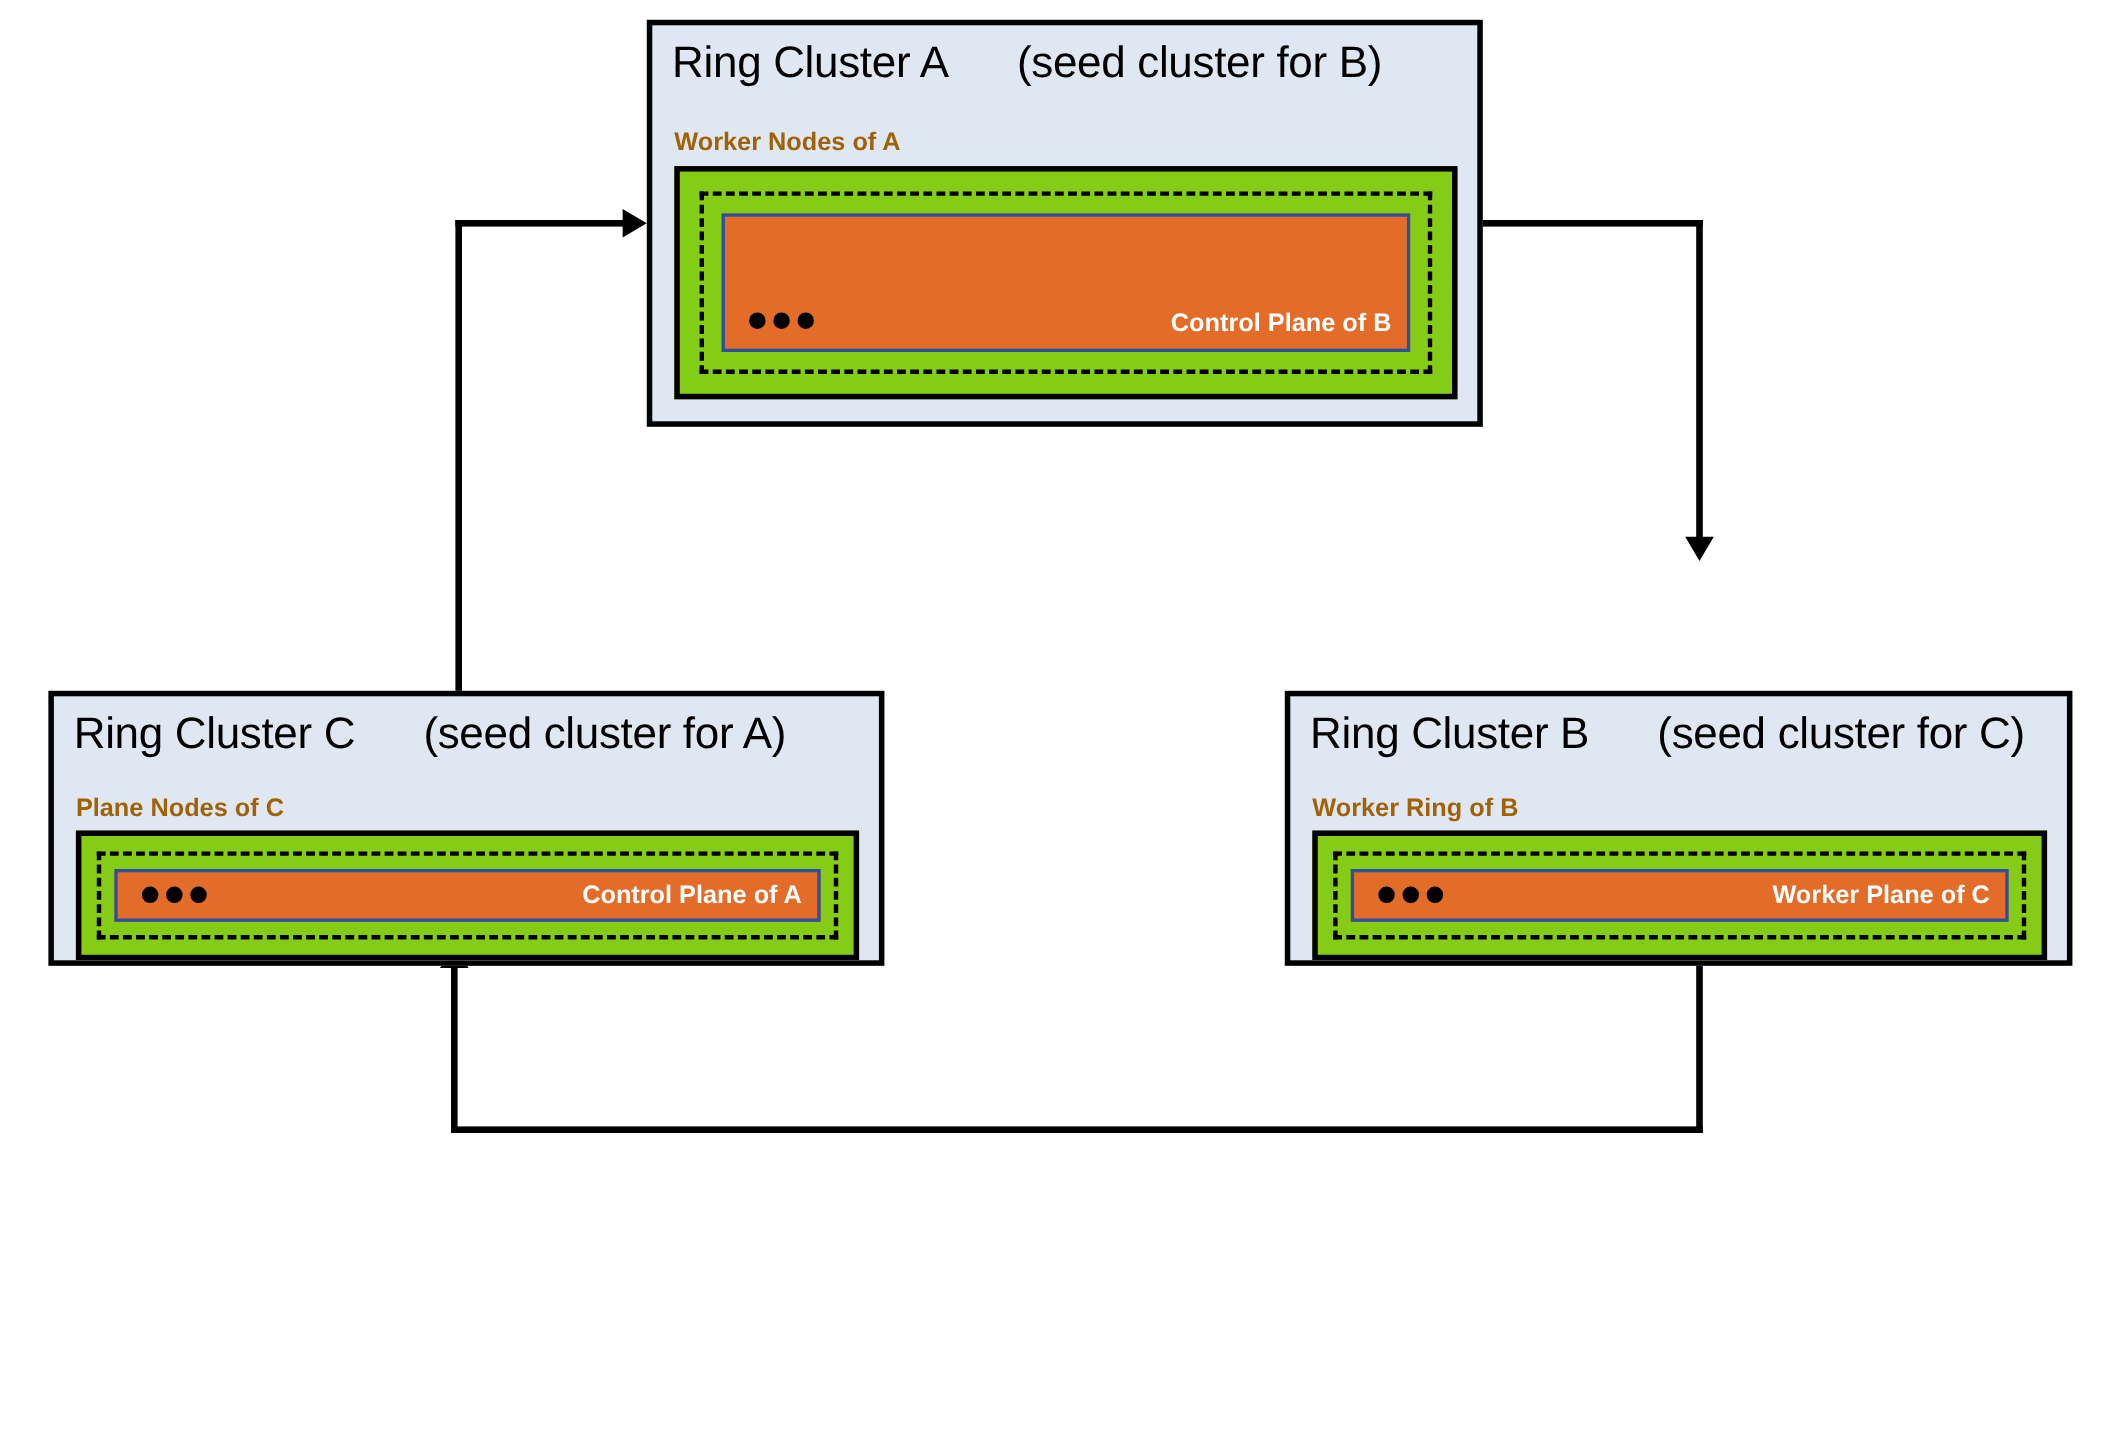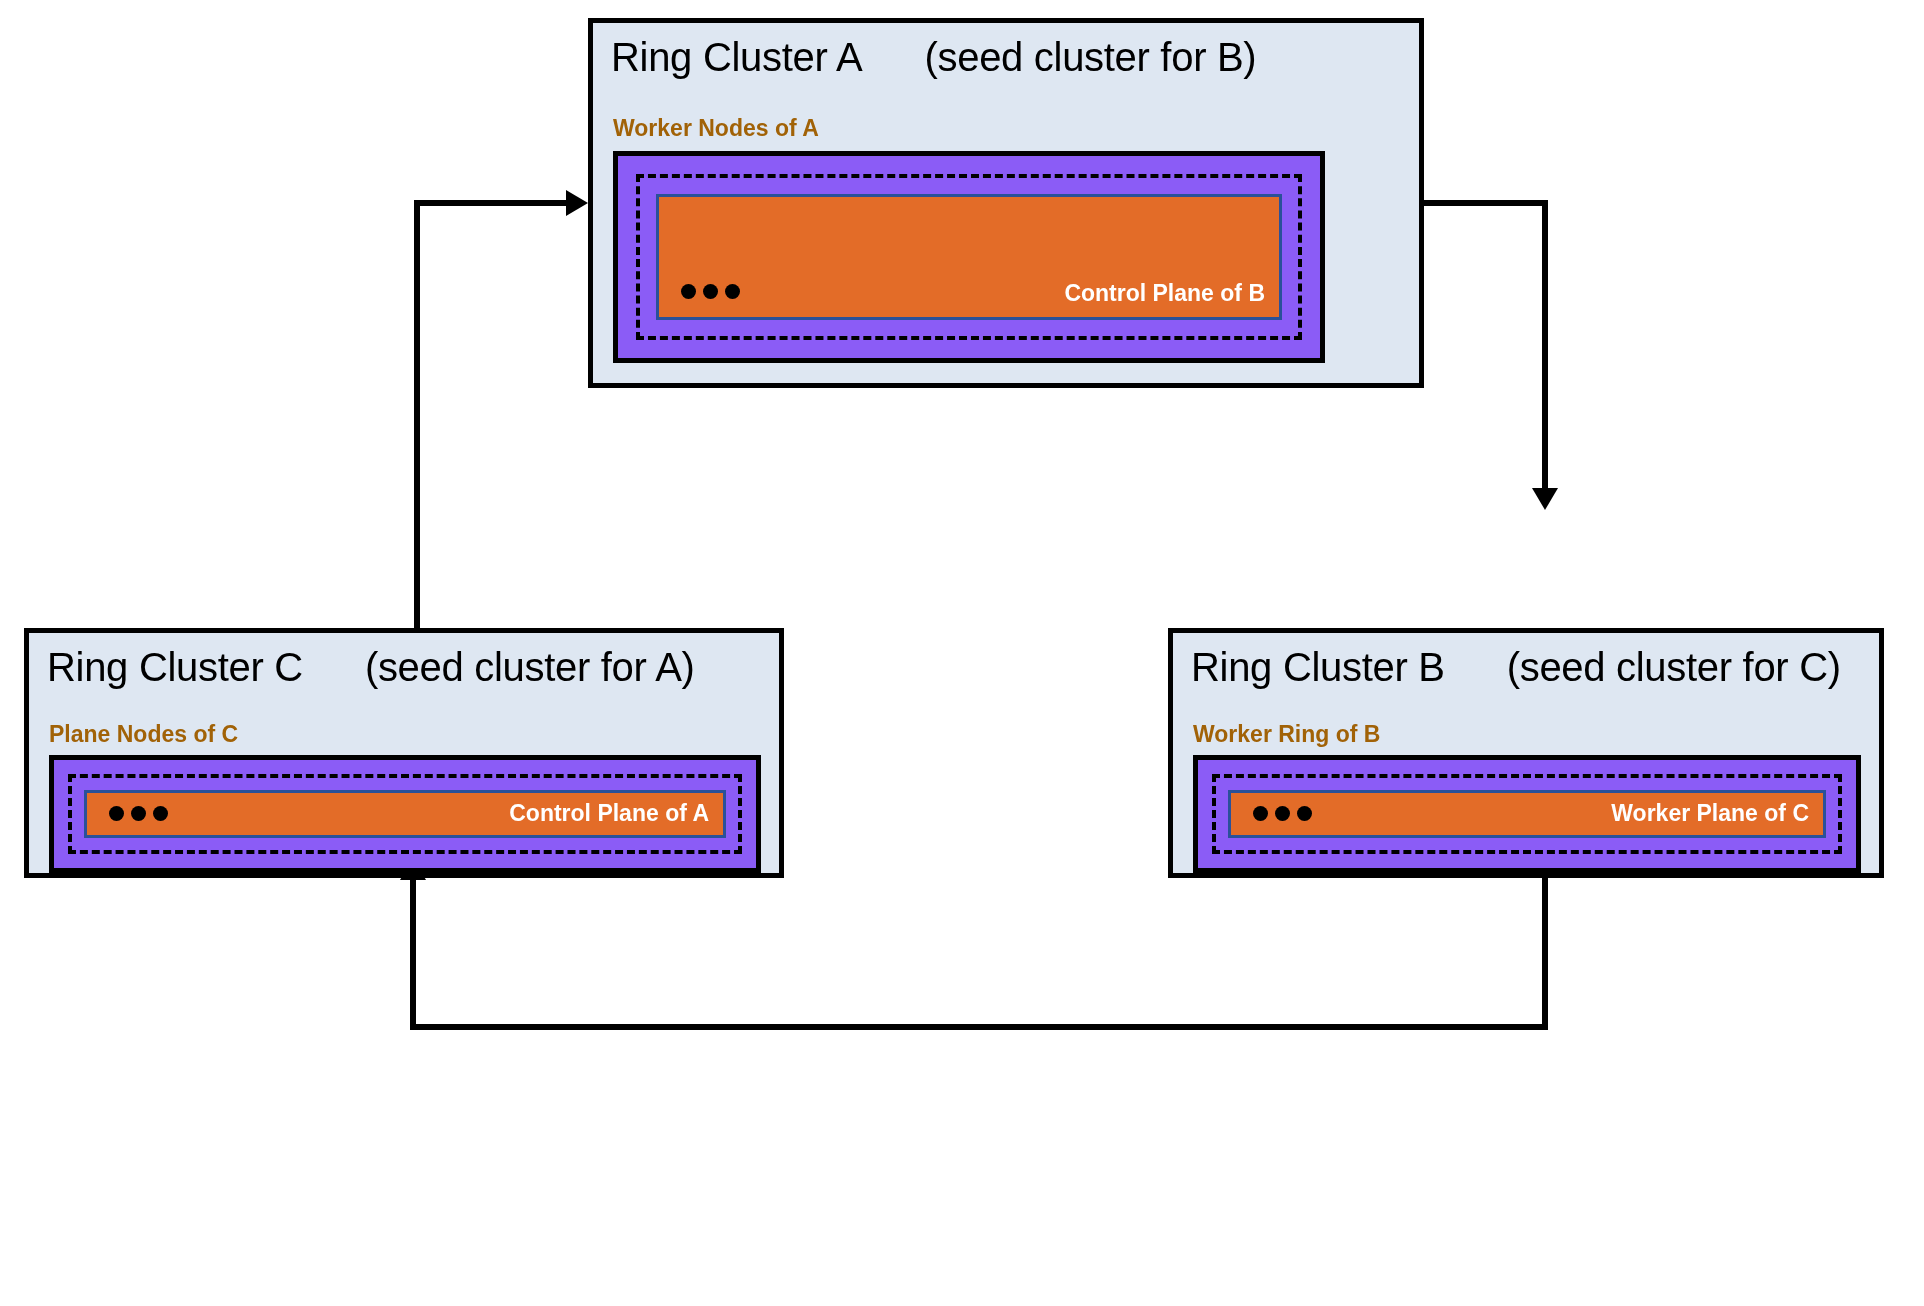--- a/index.html
+++ b/index.html
@@ -45,21 +45,21 @@
     font-size: 23px;
     font-weight: bold;
     color: #a16207;
     white-space: nowrap;
   }
 
   
   .gray-box {
     position: absolute;
     box-sizing: border-box;
-    background: #8b5cf6;
+    background: #84cc16;
     border: 5px solid #000000;
   }
   
   .dashed-box {
     position: absolute;
     box-sizing: border-box;
     border: 4px dashed #000000;
     background: transparent;
   }
   
@@ -131,41 +131,41 @@
 
   <div class="seg" style="left:1348px; top:200px; width:200px; height:6px;"></div>
   <div class="seg" style="left:1542px; top:200px; width:6px; height:300px;"></div>
   <div class="arrowhead ah-down" style="left:1532px; top:488px;"></div>
 
   <div class="seg" style="left:1542px; top:876px; width:6px; height:154px;"></div>
   <div class="seg" style="left:410px; top:1024px; width:1138px; height:6px;"></div>
   <div class="seg" style="left:410px; top:880px; width:6px; height:148px;"></div>
   <div class="arrowhead ah-up" style="left:400px; top:858px;"></div>
 
-  <div class="cluster" style="left:588px; top:18px; width:836px; height:370px;">
+  <div class="cluster" style="left:588px; top:18px; width:760px; height:370px;">
     <div class="cluster-title">
       <span>Ring Cluster A</span><span class="seed">(seed cluster for B)</span>
     </div>
     <div class="worker-label" style="top:92px;">Worker Nodes of A</div>
 
     <div class="gray-box" style="left:20px; top:128px; width:712px; height:212px;">
       <div class="dashed-box" style="left:18px; top:18px; right:18px; bottom:18px;">
         <div class="control-plane" style="left:16px; top:16px; right:16px; bottom:16px;">
           <div class="dots">
             <i></i>
               <i></i>
               <i></i>
           </div>
           <div class="cp-label">Control Plane of B</div>
         </div>
       </div>
     </div>
   </div>
 
-  <div class="cluster" style="left:24px; top:628px; width:760px; height:250px;">
+  <div class="cluster" style="left:44px; top:628px; width:760px; height:250px;">
     <div class="cluster-title">
       <span>Ring Cluster C</span><span class="seed">(seed cluster for A)</span>
     </div>
     <div class="worker-label" style="top:88px;">Plane Nodes of C</div>
 
     <div class="gray-box" style="left:20px; top:122px; width:712px; height:118px;">
       <div class="dashed-box" style="left:14px; top:14px; right:14px; bottom:14px;">
         <div class="control-plane" style="left:12px; top:12px; right:12px; bottom:12px;padding-left:43px;">
           <div class="dots" style="bottom:14px;">
             <i></i>

